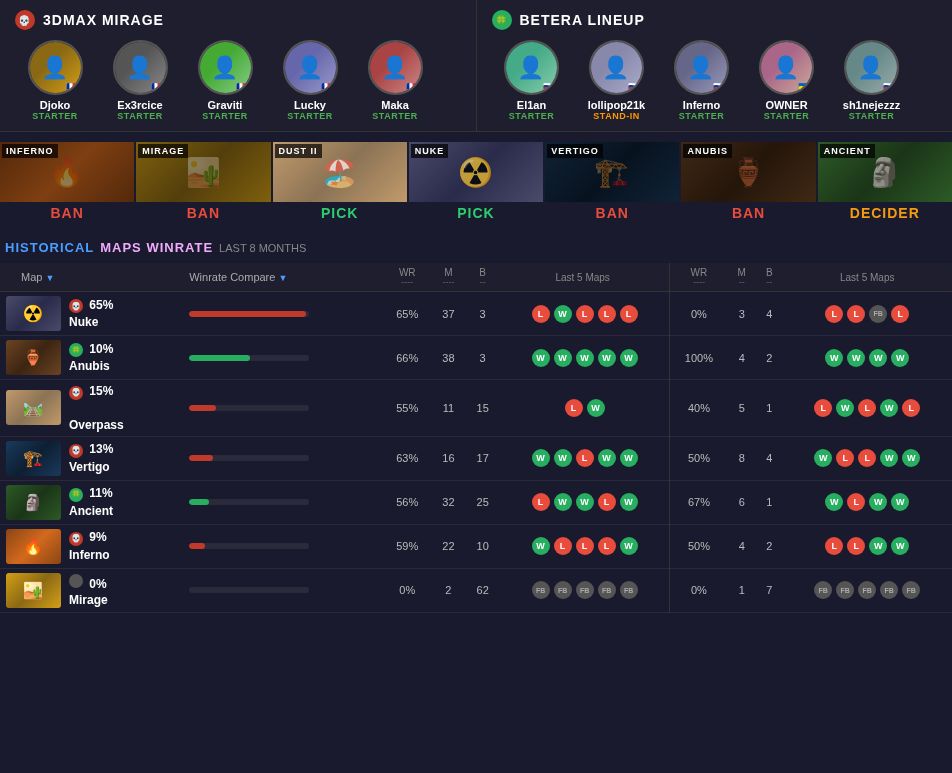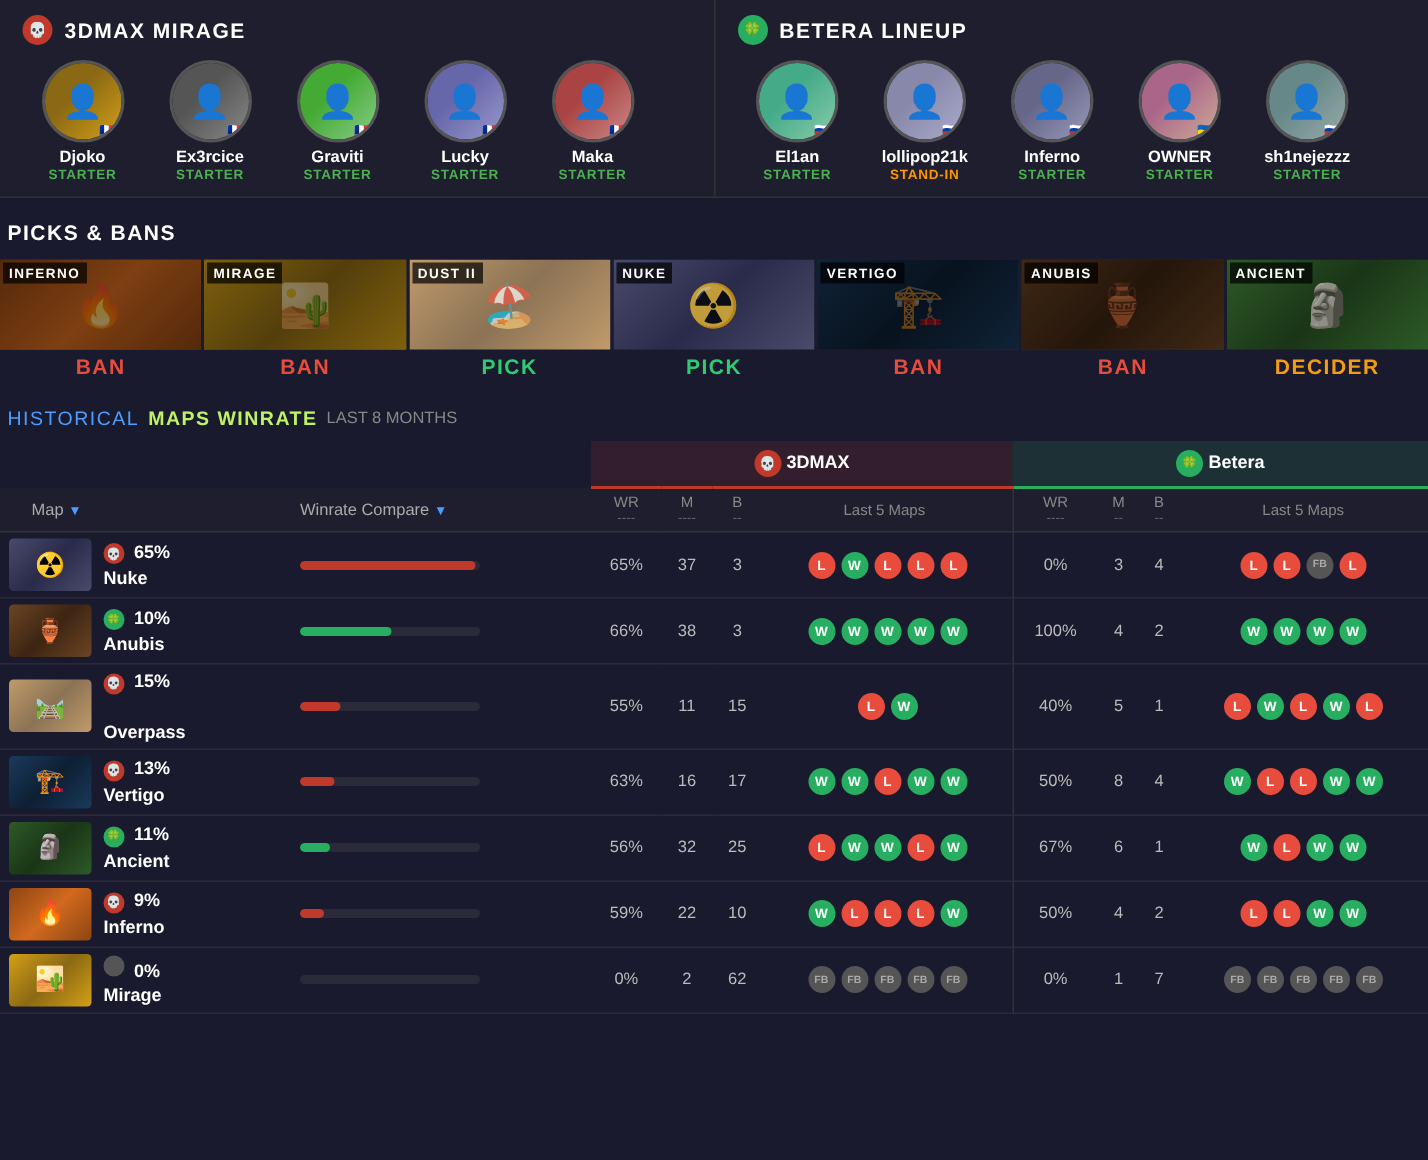--- a/index.html
+++ b/index.html
@@ -205,26 +205,26 @@
     .historical-header {
       padding: 8px 5px;
       display: flex;
       align-items: center;
       gap: 6px;
     }
 
     .historical-title-colored {
       color: #4a9eff;
       font-size: 13px;
-      font-weight: normal;
+      font-weight: bold;
       letter-spacing: 1px;
     }
 
     .historical-title-white {
-      color: #bef264;
+      color: #f0abfc;
       font-size: 13px;
       font-weight: bold;
       letter-spacing: 1px;
     }
 
     .historical-subtitle {
       color: #888;
       font-size: 11px;
     }
 
@@ -506,21 +506,20 @@
       <div class="flag">🇷🇺</div>
     </div>
     <div class="player-name">sh1nejezzz</div>
     <div class="player-role">STARTER</div>
   </div>
       </div>
   </div>
 </div>
 
 <div class="picks-bans-section">
-  <div class="section-title">PICKS &amp; BANS</div>
   <div class="maps-row" id="maps-row">
       <div class="map-card">
     <div class="map-bg map-bg-inferno">
       <div class="map-bg-inner">🔥</div>
       <div class="ban-overlay"></div>
       <div class="map-label-bar">INFERNO</div>
     </div>
     <div class="map-status status-ban">BAN</div>
   </div>
       <div class="map-card">
@@ -577,35 +576,20 @@
 <div class="historical-section">
   <div class="historical-header">
     <span class="historical-title-colored">HISTORICAL</span>
     <span class="historical-title-white">MAPS WINRATE</span>
     <span class="historical-subtitle">LAST 8 MONTHS</span>
   </div>
 
   <div class="table-container">
     <table>
       <thead>
-        <tr class="team-row">
-          <th colspan="2" style="text-align:left; padding: 0 6px; width:340px;"></th>
-          <th colspan="4" class="thead-3dmax" style="padding:6px 8px;">
-            <div class="team-name-display">
-              <span style="background:#c0392b; border-radius:50%; width:18px; height:18px; display:inline-flex; align-items:center; justify-content:center; font-size:9px;">💀</span>
-              <span>3DMAX</span>
-            </div>
-          </th>
-          <th colspan="4" class="thead-betera" style="padding:6px 8px;">
-            <div class="team-name-display">
-              <span style="background:#27ae60; border-radius:50%; width:18px; height:18px; display:inline-flex; align-items:center; justify-content:center; font-size:9px;">🍀</span>
-              <span>Betera</span>
-            </div>
-          </th>
-        </tr>
         <tr class="col-headers-row">
           <th style="text-align:left; padding:4px 21px; color:#aaa; font-size:11px;">
             <span>Map</span>
             <span style="color:#4a9eff; font-size:9px;">▼</span>
           </th>
           <th style="text-align:left; padding:4px 6px; color:#aaa; font-size:11px; width:200px;">
             <span>Winrate Compare</span>
             <span style="color:#4a9eff; font-size:9px;">▼</span>
           </th>
           <th style="color:#888; font-size:10px;">WR<span class="sub-label">----</span></th>

